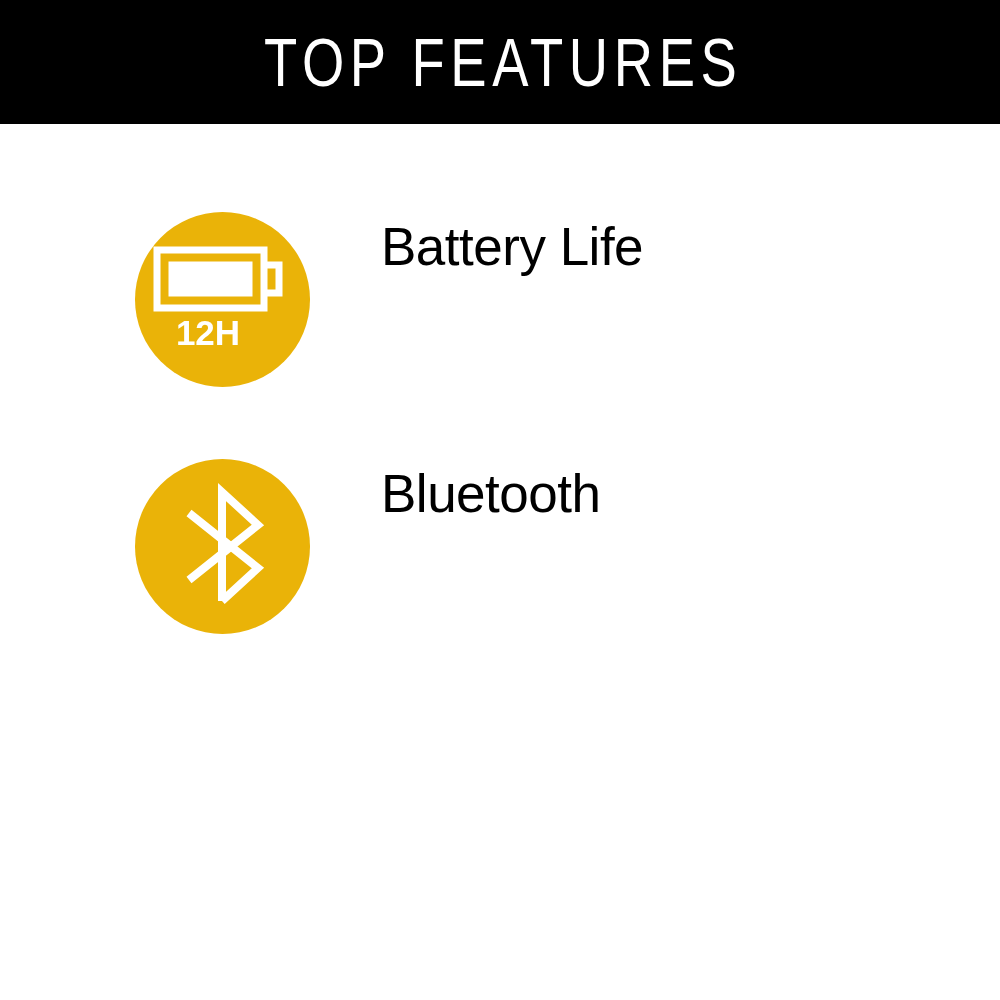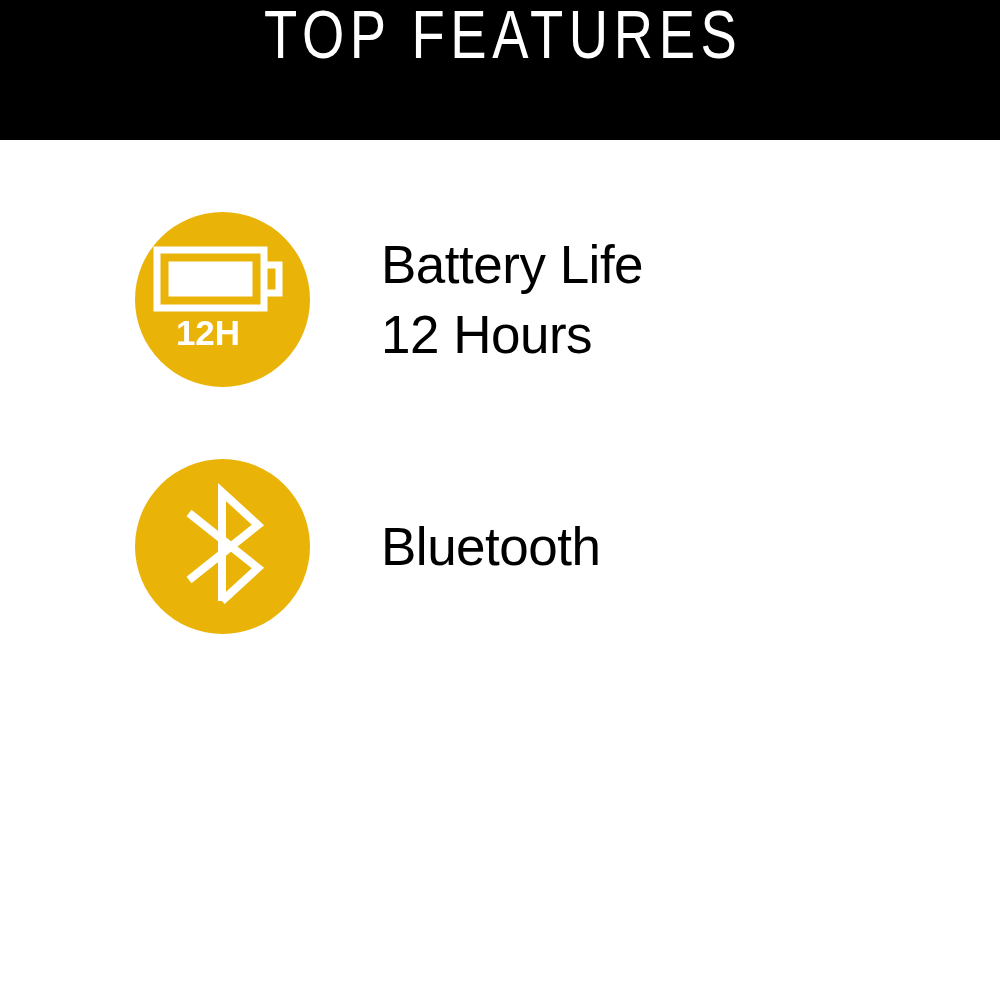--- a/index.html
+++ b/index.html
@@ -18,24 +18,24 @@
     background: #ffffff;
     overflow: hidden;
   }
 
   
   #header-band {
     position: absolute;
     left: 0;
     top: 0;
     width: 1000px;
-    height: 140px;
+    height: 124px;
     background: #000000;
     display: flex;
-    align-items: flex-start;
+    align-items: center;
     justify-content: center;
   }
   #header-title {
     color: #ffffff;
     font-family: "Liberation Sans", sans-serif;
     font-size: 68px;
     font-weight: 300;
     letter-spacing: 7px;
     line-height: 1;
     transform: scaleX(0.80);
@@ -73,21 +73,21 @@
     height: 175px;
   }
 
   .feature-label {
     position: absolute;
     left: 381px;
     top: 0;
     height: 176px;
     display: flex;
     flex-direction: column;
-    justify-content: center;
+    justify-content: space-between;
     color: #000000;
     font-family: "Liberation Sans", sans-serif;
     font-weight: 400;
     font-size: 53px;
     line-height: 1.33;
     letter-spacing: -0.5px;
     white-space: nowrap;
   }
   .feature-label .line {
     display: block;
@@ -110,21 +110,20 @@
 
         <rect x="33.5" y="49.5" width="84" height="35" fill="#ffffff"></rect>
 
         <path d="M129 53 H144 V81 H129" fill="none" stroke="#ffffff" stroke-width="7"></path>
 
         <text x="73" y="133" fill="#ffffff" font-family="'Liberation Sans', sans-serif" font-size="35" font-weight="bold" letter-spacing="0" text-anchor="middle" transform="translate(0,0) scale(1,1)">12H</text>
       </svg>
     </div>
     <div class="feature-label">
       <span class="line">Battery Life</span>
-      <span class="line">12 Hours</span>
     </div>
   </div>
 
   <div class="feature-row" id="row-1">
     <div class="icon-badge">
       <svg viewBox="0 0 175 175" xmlns="http://www.w3.org/2000/svg" aria-hidden="true">
         <g fill="none" stroke="#ffffff" stroke-width="8" stroke-linejoin="miter" stroke-linecap="butt">
 
           <path d="M87 142 L87 33 L123 66 L54 121"></path>
           <path d="M54 54 L123 109 L87 142"></path>

